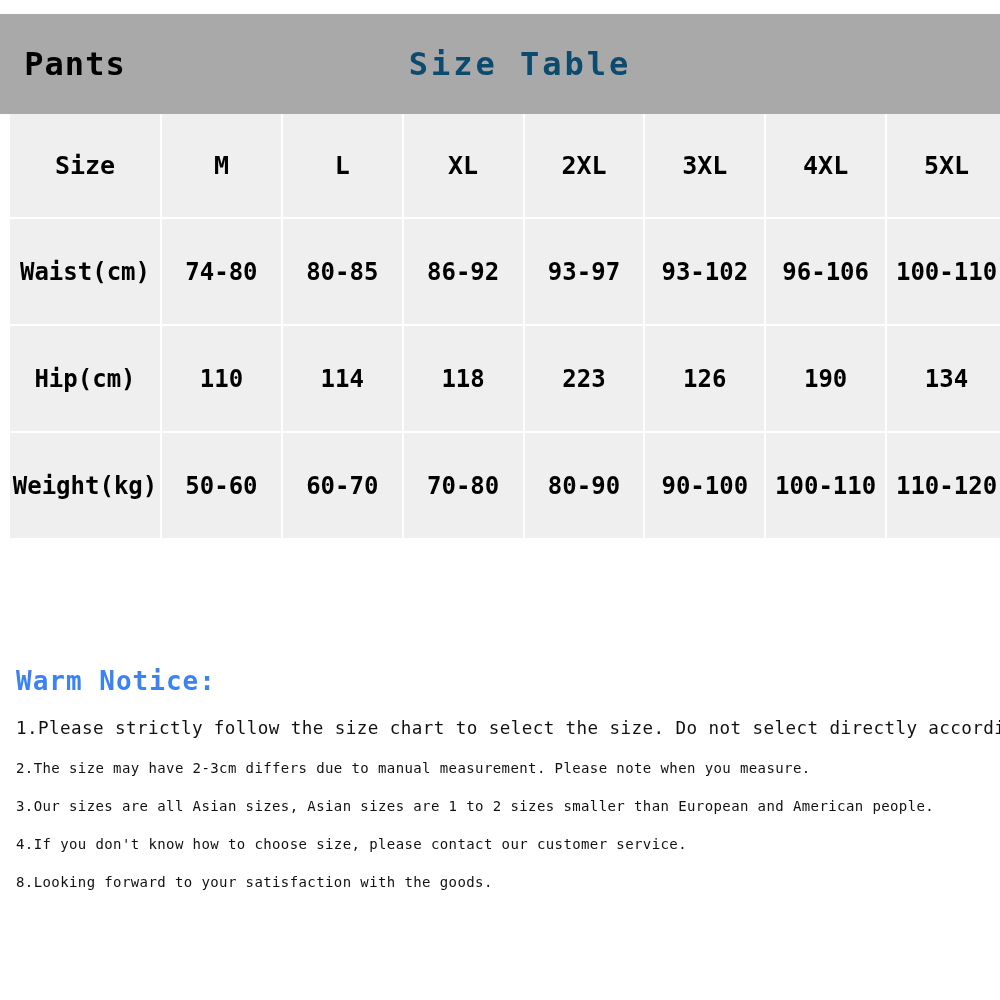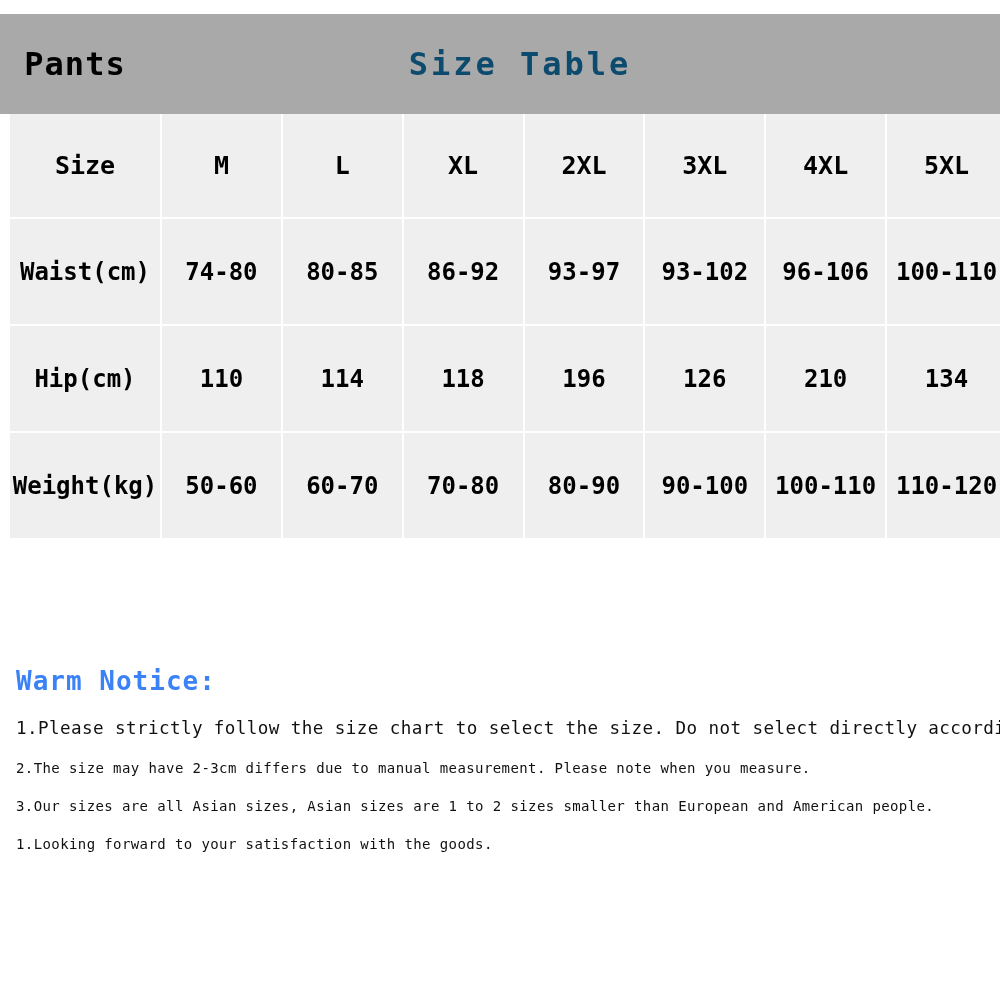--- a/index.html
+++ b/index.html
@@ -149,23 +149,23 @@
           <td>96-106</td>
           <td>100-110</td>
         </tr>
 
 
         <tr>
           <td class="rowhead">Hip(cm)</td>
           <td>110</td>
           <td>114</td>
           <td>118</td>
-          <td>196</td>
+          <td>223</td>
           <td>126</td>
-          <td>210</td>
+          <td>190</td>
           <td>134</td>
         </tr>
 
         <tr>
           <td class="rowhead">Weight(kg)</td>
           <td>50-60</td>
           <td>60-70</td>
           <td>70-80</td>
           <td>80-90</td>
           <td>90-100</td>
@@ -174,16 +174,17 @@
         </tr>
       </tbody>
     </table>
   </div>
 
   <div class="notice">
     <div class="notice-title">Warm Notice:</div>
     <div class="notice-line">1.Please strictly follow the size chart to select the size. Do not select directly according to your habits.</div>
     <div class="notice-line">2.The size may have 2-3cm differs due to manual measurement. Please note when you measure.</div>
     <div class="notice-line">3.Our sizes are all Asian sizes, Asian sizes are 1 to 2 sizes smaller than European and American people.</div>
-    <div class="notice-line">1.Looking forward to your satisfaction with the goods.</div>
+    <div class="notice-line">4.If you don't know how to choose size, please contact our customer service.</div>
+    <div class="notice-line">8.Looking forward to your satisfaction with the goods.</div>
   </div>
 
 </div>
 
 </body></html>

